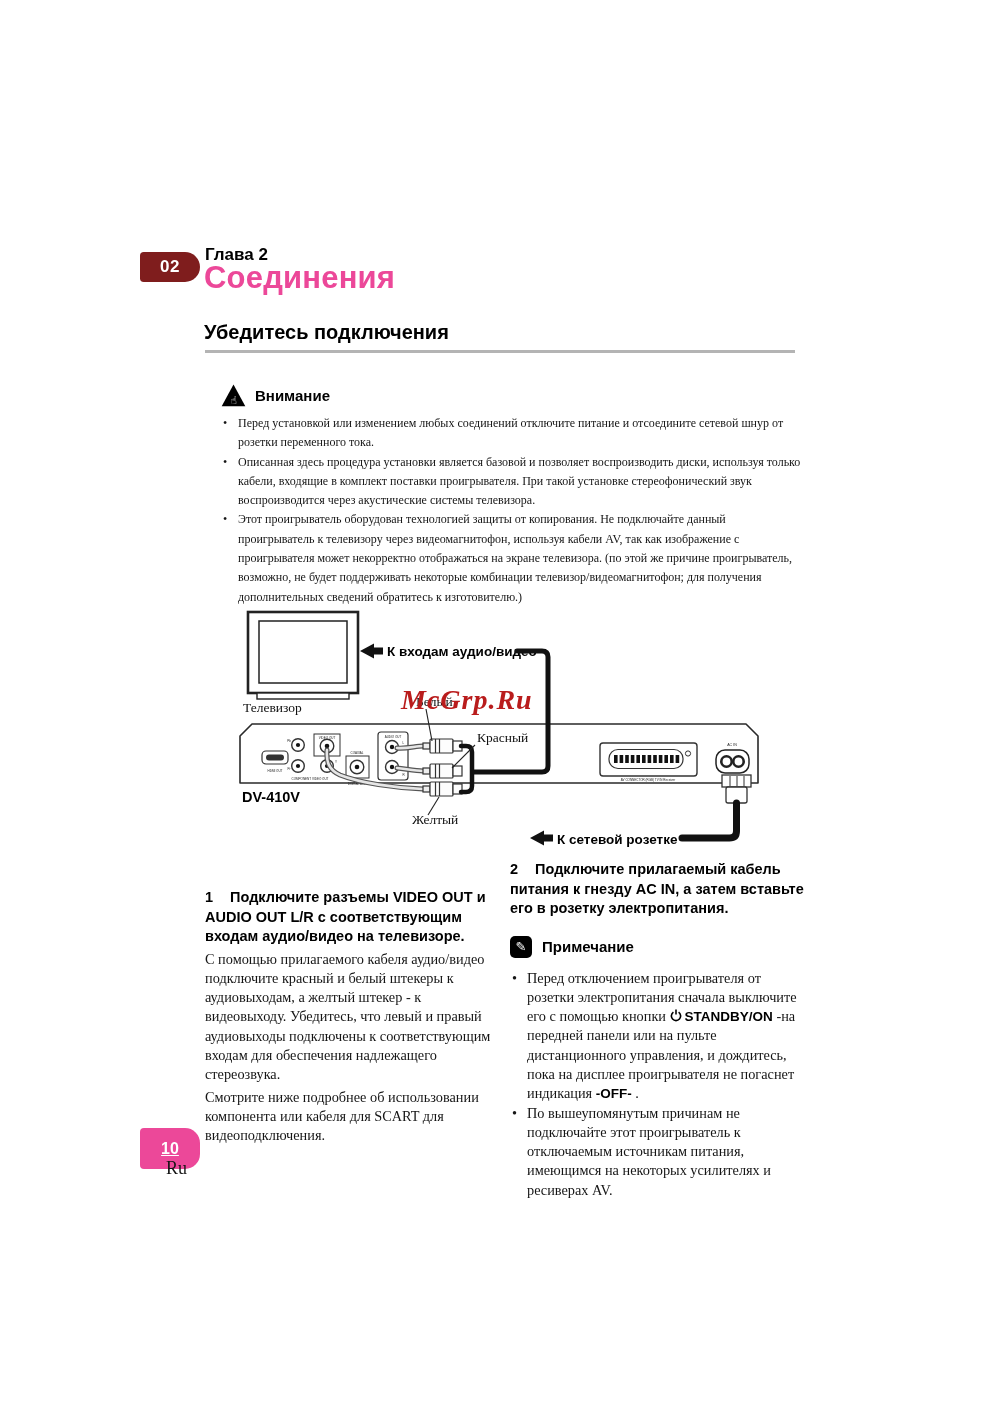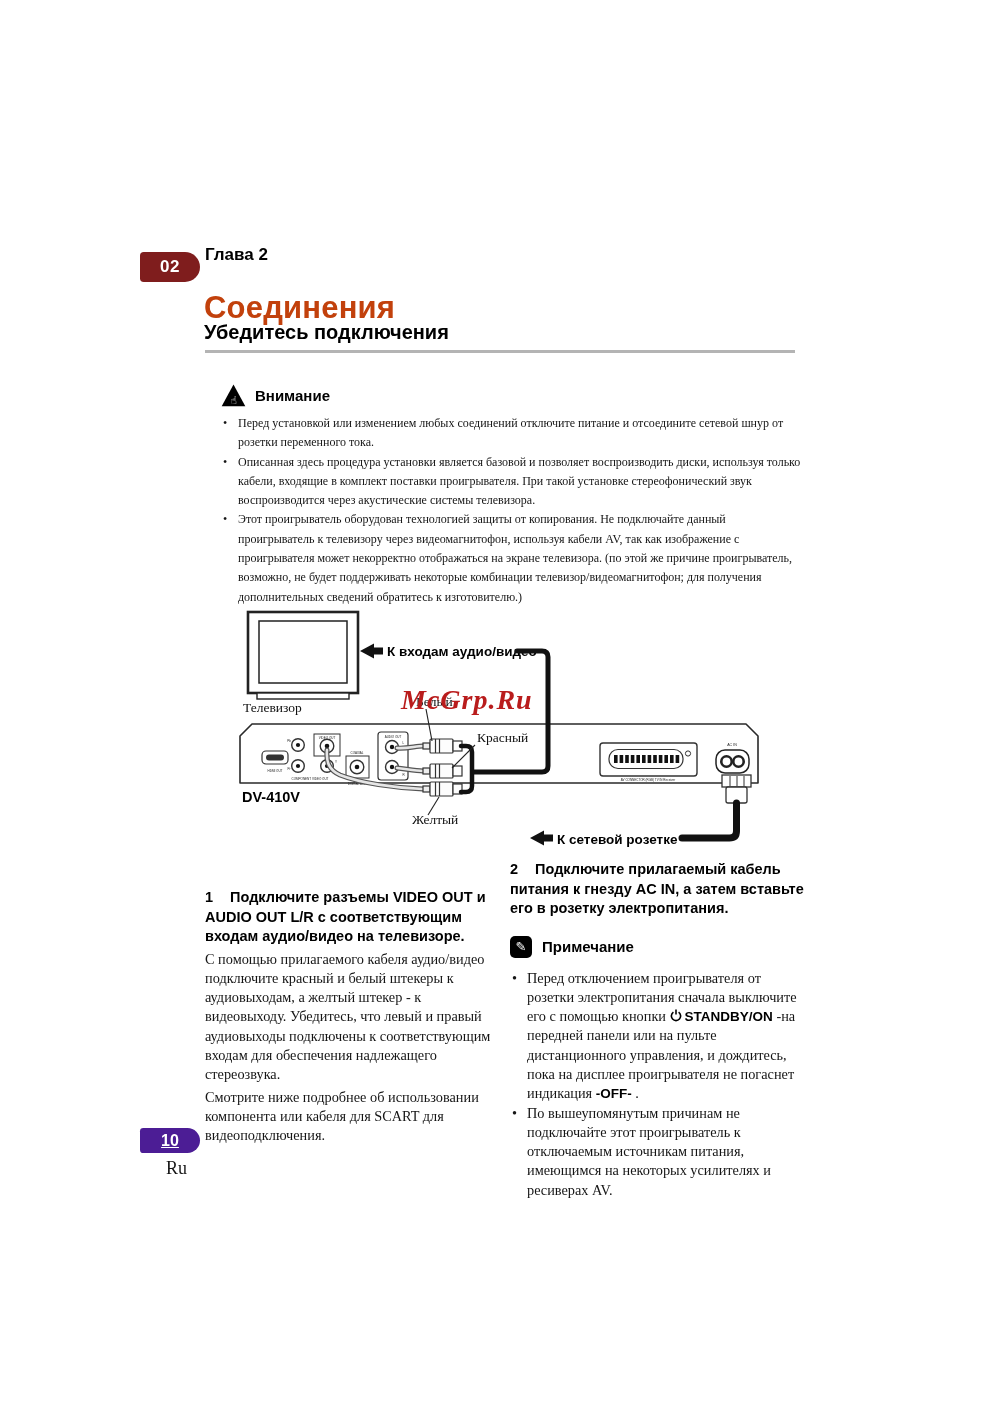--- a/index.html
+++ b/index.html
@@ -10,21 +10,21 @@
   }
   .abs{position:absolute;}
 
   
   .chapter-badge{
     left:140px;top:252px;width:60px;height:30px;background:#7f1d1d;color:#fff;
     border-radius:4px 16px 16px 4px;display:flex;align-items:center;justify-content:center;
     font:bold 17px "Liberation Sans",sans-serif;letter-spacing:.5px;
   }
   .chapter-label{left:205px;top:245px;font:bold 17px "Liberation Sans",sans-serif;color:#000;}
-  .page-title{left:204px;top:290px;font:bold 31px "Liberation Sans",sans-serif;color:#c2410c;letter-spacing:.2px;}
+  .page-title{left:204px;top:260px;font:bold 31px "Liberation Sans",sans-serif;color:#ec4899;letter-spacing:.2px;}
   .section-title{left:204px;top:321px;font:bold 20px "Liberation Sans",sans-serif;color:#000;}
   .rule{left:205px;top:350px;width:590px;height:3px;background:#b4b4b4;}
 
   
   .warn-head{left:221px;top:384px;display:flex;align-items:center;gap:9px;}
   .warn-title{font:bold 15px "Liberation Sans",sans-serif;color:#000;}
   .doc-list{list-style:none;margin:0;padding:0;}
   .doc-list li{position:relative;padding-left:17px;}
   .doc-list li::before{content:"•";position:absolute;left:2px;top:0;}
   .warn-list{left:221px;top:414px;width:580px;font-size:12px;line-height:19.3px;}
@@ -46,21 +46,21 @@
   .note-head{display:flex;align-items:center;gap:10px;margin-top:17px;}
   .note-badge{width:22px;height:22px;background:#000;border-radius:5px;display:flex;align-items:center;justify-content:center;
     color:#fff;font-size:13px;font-family:"DejaVu Sans",sans-serif;}
   .note-title{font:bold 15px "Liberation Sans",sans-serif;color:#000;}
   .note-list{margin-top:11px !important;}
   .bsans{font-family:"Liberation Sans",sans-serif;font-weight:bold;font-size:13.5px;color:#000;margin-top:32px;}
   .power-ico{vertical-align:-1px;margin-right:3px;}
 
   
   .page-badge{
-    left:140px;top:1128px;width:60px;height:25px;background:#4c1d95;color:#fff;
+    left:140px;top:1128px;width:60px;height:41px;background:#ec4899;color:#fff;
     border-radius:4px 15px 15px 4px;display:flex;align-items:center;justify-content:center;
     font:bold 16px "Liberation Sans",sans-serif;
     text-decoration:underline;
   }
   .page-lang{left:166px;top:1158px;font-size:18px;}
 
   svg text{user-select:none;}
   .svg-serif{font-family:"Liberation Serif",serif;font-size:13.5px;fill:#111;}
   .svg-bold{font-family:"Liberation Sans",sans-serif;font-weight:bold;font-size:13.5px;fill:#000;}
   .svg-tiny{font-family:"Liberation Sans",sans-serif;font-size:3px;fill:#222;}

